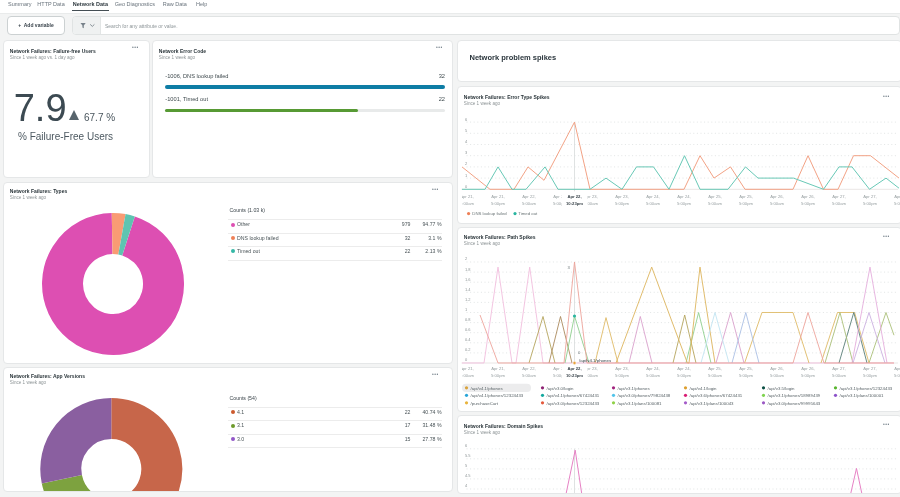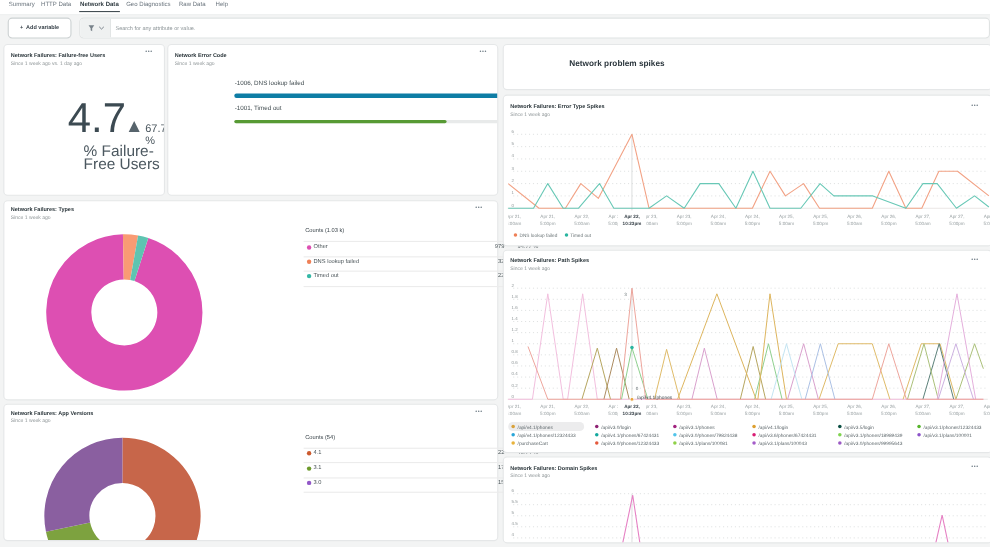--- a/index.html
+++ b/index.html
@@ -1,17 +1,17 @@
 <!DOCTYPE html>
 <html><head><meta charset="utf-8">
 <style>
 * { margin:0; padding:0; box-sizing:border-box; }
 html,body { width:900px; height:497px; overflow:hidden; }
 body { font-family:"Liberation Sans", sans-serif; background:#f3f4f4; position:relative; }
-.abs { position:absolute;margin-left:48px; }
+.abs { position:absolute; }
 .topbar { position:absolute; left:0; top:0; width:900px; height:13.5px; background:#fff; border-bottom:1px solid #e9ebeb; }
 .tab { position:absolute; top:0.5px; font-size:5.5px; color:#6a747d; white-space:nowrap; }
 .tab.act { color:#2f3a40; font-weight:bold; }
 .tabu { position:absolute; left:72px; top:10px; width:36.5px; height:1.4px; background:#444e54; }
 .btn { position:absolute; left:7px; top:16px; width:58px; height:18.5px; background:#fff; border:1px solid #ccd1d2; border-radius:4px; font-size:5px; font-weight:bold; color:#38424a; line-height:16.5px; text-align:center; }
 .filter { position:absolute; left:72px; top:16px; width:828px; height:18.5px; background:#fff; border:1px solid #e0e3e3; border-radius:4px; }
 .filterl { position:absolute; left:0; top:0; width:28px; height:16.5px; background:#eff1f1; border-right:1px solid #e2e5e5; border-radius:3px 0 0 3px; }
 .ph { position:absolute; left:32px; top:6px; font-size:5px; color:#8d9598; }
 .card { position:absolute; background:#fff; border:1px solid #e5e7e8; border-radius:4px; overflow:hidden; }
 .ct { position:absolute; left:5.8px; font-size:5px; font-weight:bold; color:#2a353a; white-space:nowrap; }
@@ -42,24 +42,24 @@
     <path d="M7.5 6 L12.7 6 L10.8 8.6 L10.8 11.3 L9.4 10.5 L9.4 8.6 Z" fill="#78828a"></path>
     <path d="M17.2 7.4 L19.3 9.4 L21.4 7.4" fill="none" stroke="#78828a" stroke-width="0.9"></path>
   </svg>
   <div class="ph">Search for any attribute or value.</div>
 </div>
 
 <div class="card" style="left:3px;top:40px;width:147px;height:137.5px">
   <div class="ct" style="top:7px">Network Failures: Failure-free Users</div>
   <div class="cs" style="top:13.6px">Since 1 week ago vs. 1 day ago</div>
   <div class="dots" style="left:128px;top:3px">•••</div>
-  <div class="abs" style="left:9.7px;top:47.8px;font-size:38px;line-height:38px;color:#3c4a52">4.7</div>
+  <div class="abs" style="left:9.7px;top:47.8px;font-size:38px;line-height:38px;color:#3c4a52">7.9</div>
   <div class="abs" style="left:64.5px;top:69px;width:0;height:0;border-left:5.7px solid transparent;border-right:5.7px solid transparent;border-bottom:10px solid #57646c"></div>
   <div class="abs" style="left:80px;top:70.5px;font-size:10px;line-height:11px;color:#4a565e">67.7 %</div>
-  <div class="abs" style="left:24px;top:90px;font-size:14px;line-height:12px;color:#4c5860">% Failure-Free Users</div>
+  <div class="abs" style="left:14px;top:90px;font-size:10px;line-height:12px;color:#4c5860">% Failure-Free Users</div>
 </div>
 
 <div class="card" style="left:152px;top:40px;width:301px;height:137.5px">
   <div class="ct" style="top:7px">Network Error Code</div>
   <div class="cs" style="top:13.6px">Since 1 week ago</div>
   <div class="dots" style="left:283px;top:3px">•••</div>
   <div class="abs" style="left:12.3px;top:32.3px;font-size:5.7px;color:#3f4a4e">-1006, DNS lookup failed</div>
   <div class="abs" style="left:266px;top:32.3px;font-size:5.7px;color:#3f4a4e;width:26px;text-align:right">32</div>
   <div class="abs" style="left:12.3px;top:44px;width:280px;height:3.6px;border-radius:2px;background:#0e7da5"></div>
   <div class="abs" style="left:12.3px;top:55px;font-size:5.7px;color:#3f4a4e">-1001, Timed out</div>

